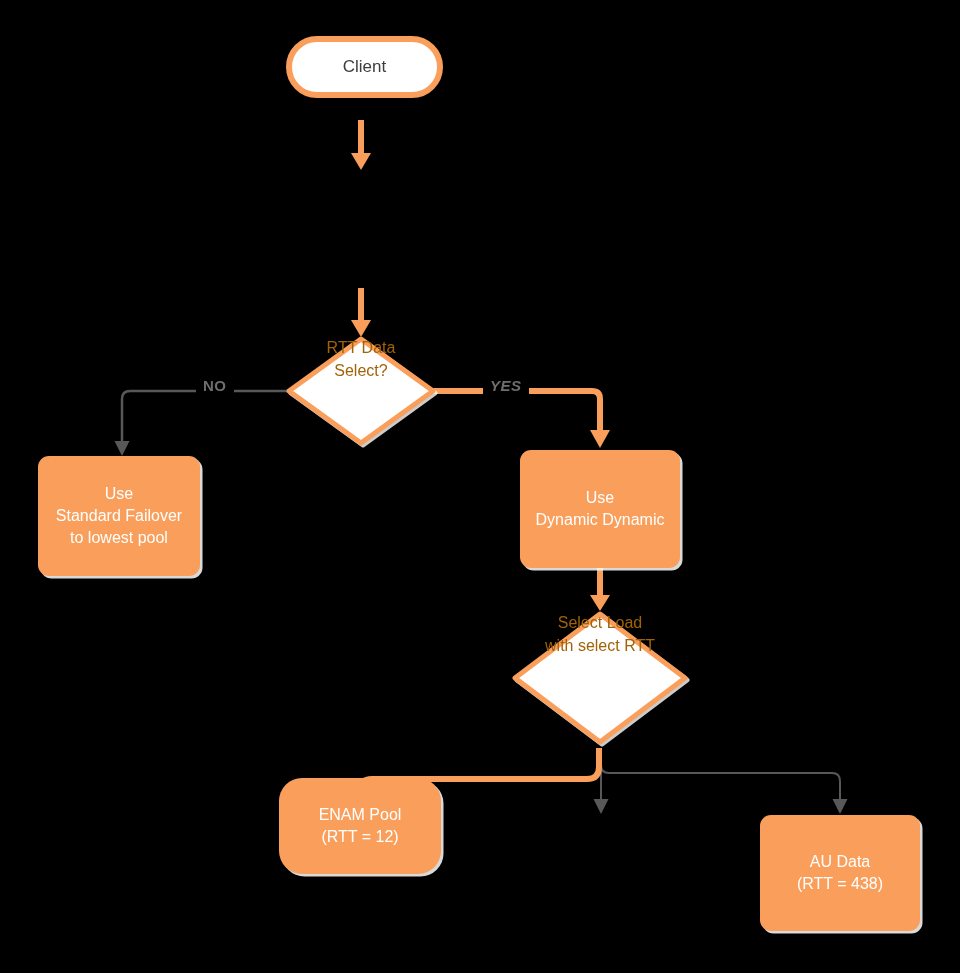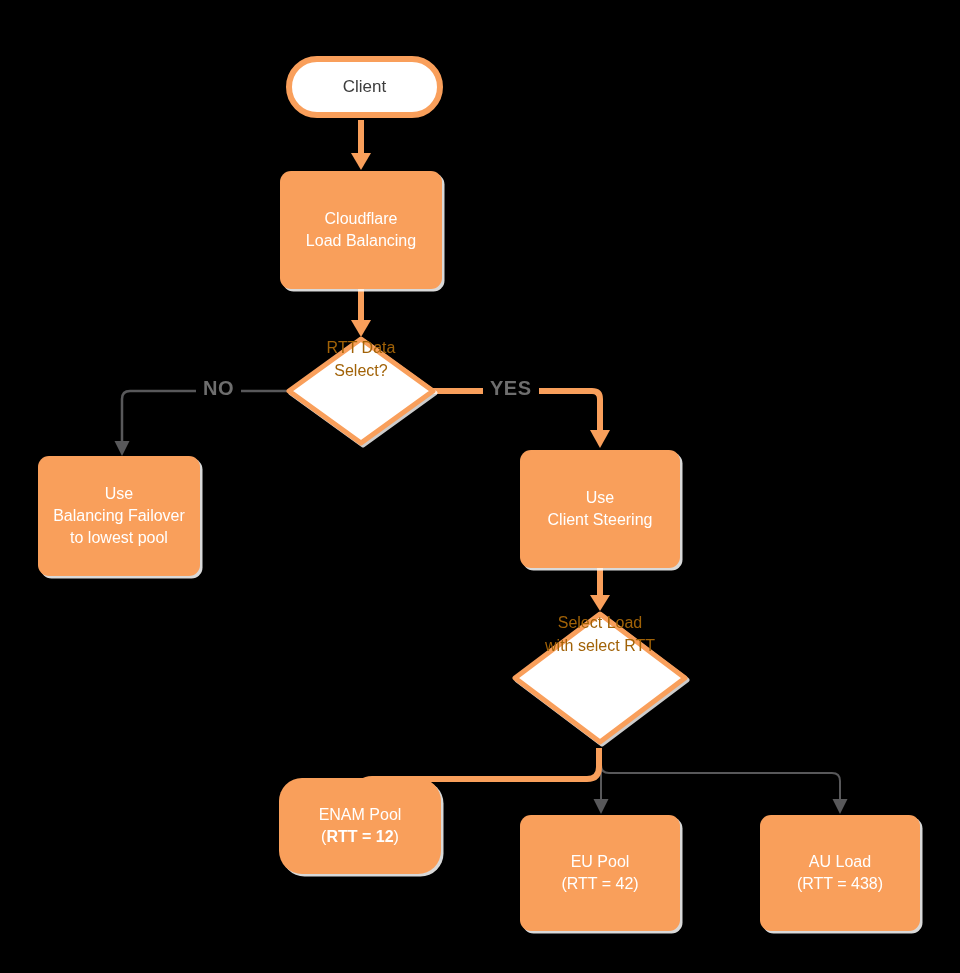--- a/index.html
+++ b/index.html
@@ -39,26 +39,26 @@
   .diamond .diamond-text {
     position: absolute; left: 0; top: 0; width: 100%; height: 100%;
     display: flex; align-items: flex-start; justify-content: center; text-align: center;
     color: #a16207; font-size: 16px; line-height: 23px;
   }
 
   .edge-label {
     position: absolute; z-index: 2;
     background: #000;
     color: #6E6E6E;
-    font-size: 20px;
+    font-size: 15px;
     font-weight: 700;
     letter-spacing: 0.5px;
     padding: 1px 7px;
   }
-  b { font-weight: 700; }
+  b { font-weight: 400; }
 </style>
 </head>
 <body>
 
 <div class="stage">
 
   <svg class="wires" width="960" height="973" viewBox="0 0 960 973">
 
     <g>
       <path d="M289,391 L130,391 Q122,391 122,399 L122,441" fill="none" stroke="#58585A" stroke-width="2.5"></path>
@@ -95,57 +95,51 @@
       <polygon points="590,595 610,595 600,611" fill="#F99F5B"></polygon>
     </g>
 
     <g>
       <path d="M599,748 L599,767 Q599,779 587,779 L372,779 Q360,779 360,791 L360,797" fill="none" stroke="#F99F5B" stroke-width="6"></path>
       <polygon points="350,796 370,796 360,813" fill="#F99F5B"></polygon>
     </g>
   </svg>
 
   <div class="edge-label" style="left:196px; top:376px;">NO</div>
-  <div class="edge-label" style="left:483px; top:376px;">YES</div>
+  <div class="edge-label" style="left:483px; top:376px;font-style:italic;">YES</div>
 
-  <div class="node stadium" style="left:286px; top:56px; width:157px; height:62px;">
+  <div class="node stadium" style="left:286px; top:36px; width:157px; height:62px;">
     <div>Client</div>
   </div>
 
-  <div class="node box" style="left:280px; top:171px; width:162px; height:118px;">
-    <div class="lines">
-      <div>Cloudflare</div>
-      <div>Load Balancing</div>
-    </div>
-  </div>
 
   <div class="diamond" style="left:286px; top:336px; width:150px; height:110px;">
     <svg width="150" height="110" viewBox="0 0 150 110">
       <polygon points="75,3 147,55 75,107 3,55" fill="#FFFFFF" stroke="#F99F5B" stroke-width="5" stroke-linejoin="round"></polygon>
     </svg>
     <div class="diamond-text">
       <div>
         <div>RTT Data</div>
         <div>Select?</div>
       </div>
     </div>
   </div>
 
   <div class="node box" style="left:38px; top:456px; width:162px; height:120px;">
     <div class="lines">
       <div>Use</div>
-      <div>Balancing Failover</div>
+      <div>Standard Failover</div>
       <div>to lowest pool</div>
     </div>
   </div>
 
   <div class="node box" style="left:520px; top:450px; width:160px; height:118px;">
     <div class="lines">
       <div>Use</div>
-      <div>Client Steering</div>
+      <div>Dynamic Dynamic</div>
     </div>
   </div>
 
   <div class="diamond" style="left:512px; top:611px; width:176px; height:134px;">
     <svg width="176" height="134" viewBox="0 0 176 134">
       <polygon points="88,3 173,67 88,131 3,67" fill="#FFFFFF" stroke="#F99F5B" stroke-width="5" stroke-linejoin="round"></polygon>
     </svg>
     <div class="diamond-text">
       <div>
         <div>Select Load</div>
@@ -154,27 +148,21 @@
     </div>
   </div>
 
   <div class="node box" style="left:279px; top:778px; width:162px; height:96px;border-radius:23px;">
     <div class="lines">
       <div>ENAM Pool</div>
       <div><span>(</span><b>RTT = 12</b><span>)</span></div>
     </div>
   </div>
 
-  <div class="node box" style="left:520px; top:815px; width:160px; height:116px;">
-    <div class="lines">
-      <div>EU Pool</div>
-      <div>(RTT = 42)</div>
-    </div>
-  </div>
 
   <div class="node box" style="left:760px; top:815px; width:160px; height:116px;">
     <div class="lines">
-      <div>AU Load</div>
+      <div>AU Data</div>
       <div>(RTT = 438)</div>
     </div>
   </div>
 
 </div>
 
 </body></html>

